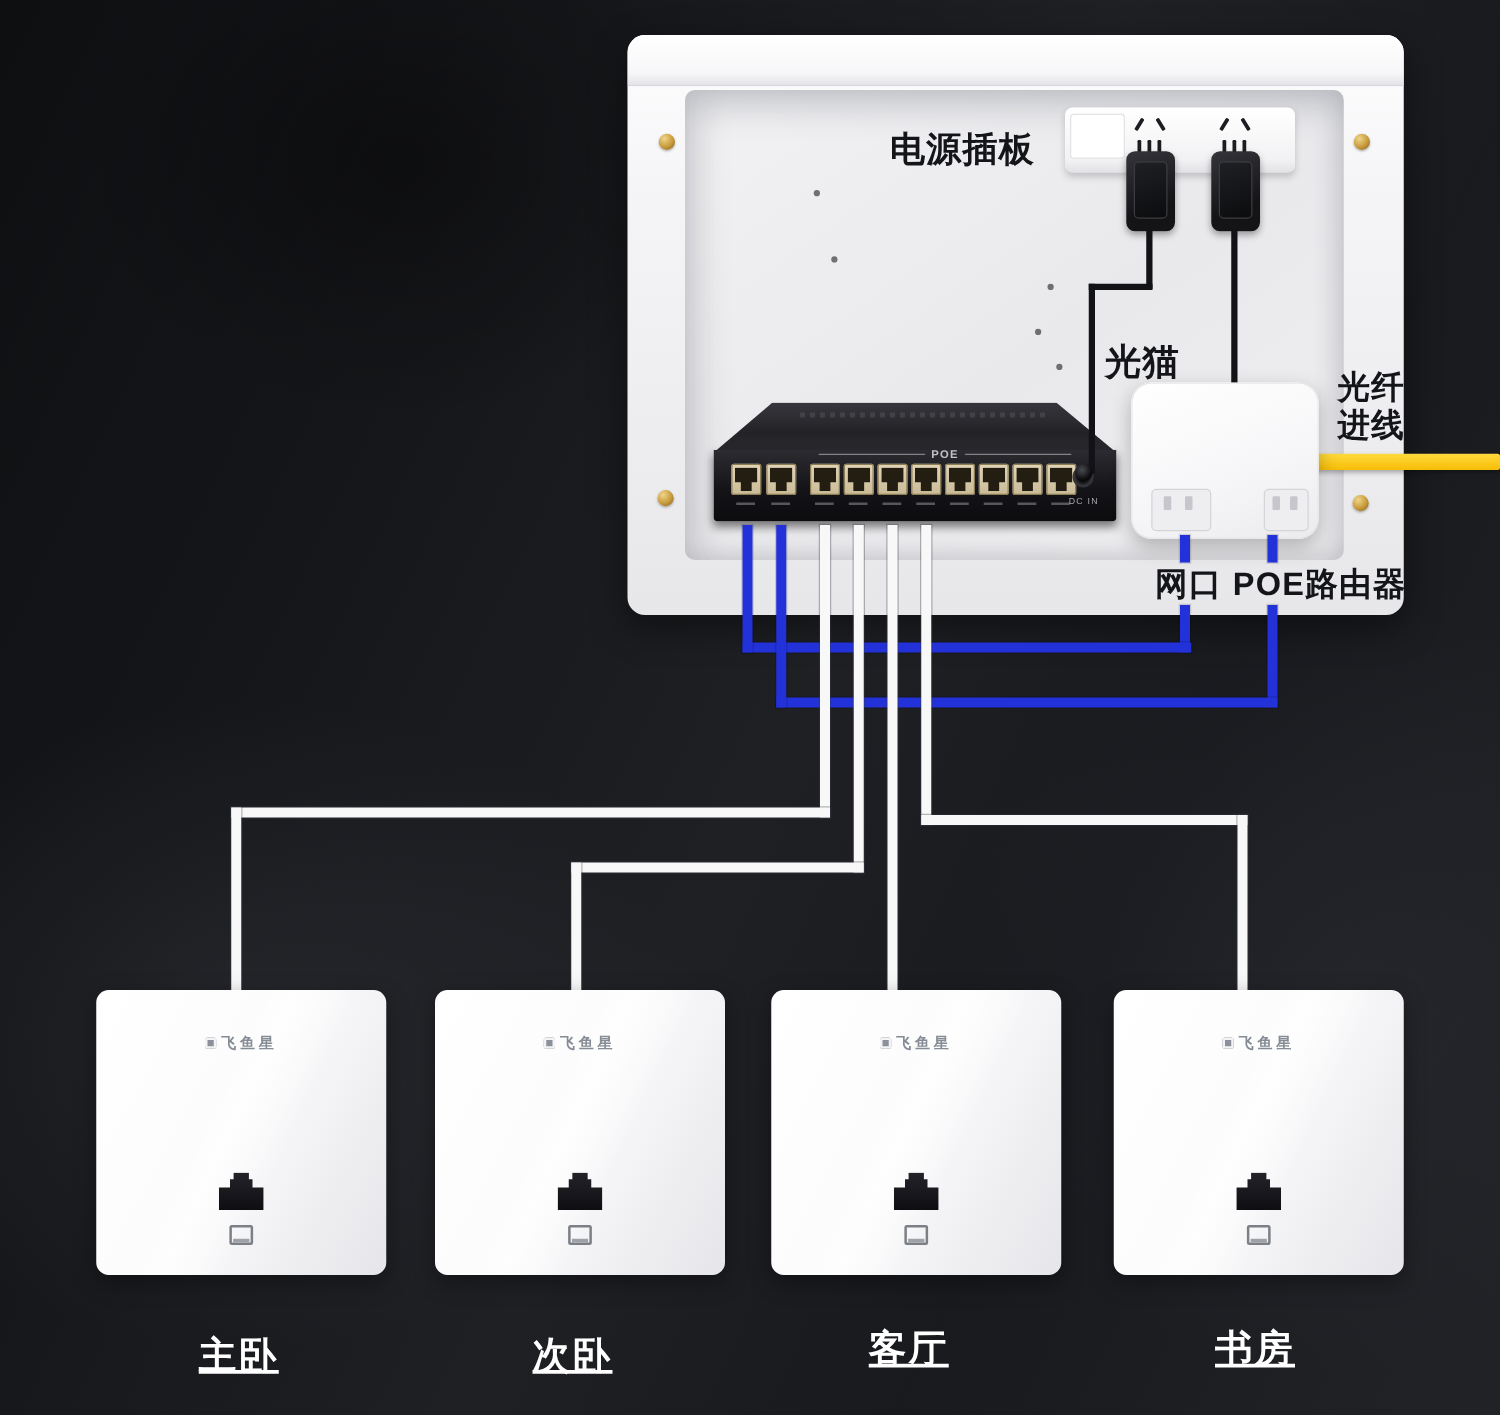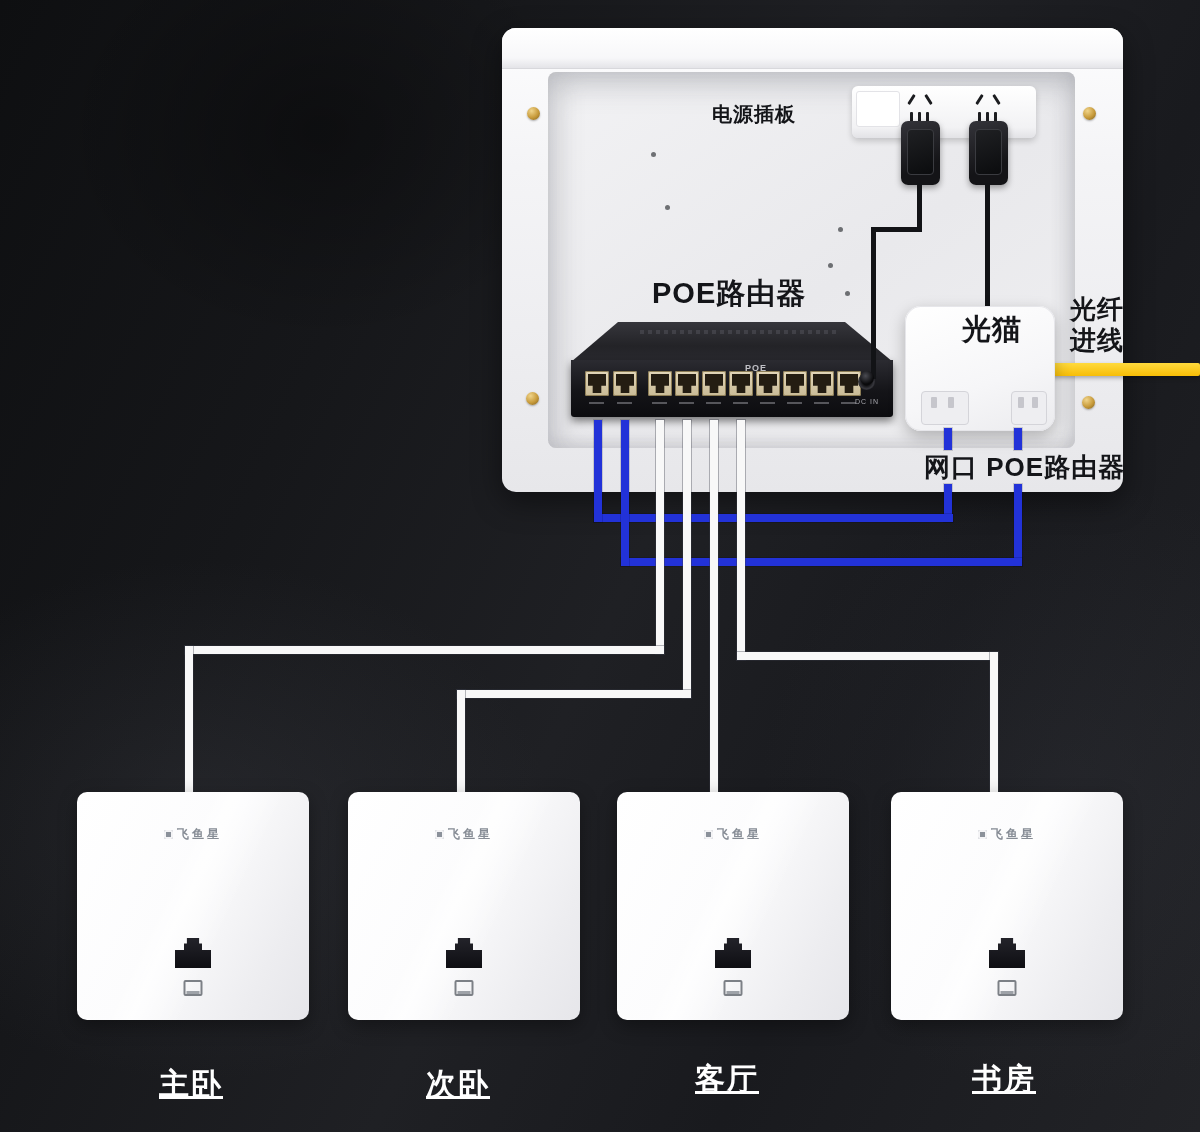--- a/index.html
+++ b/index.html
@@ -26,23 +26,23 @@
     background:linear-gradient(145deg,#f2f2f4 0%,#e9e9ec 55%,#efeff1 100%);
     box-shadow:inset 0 18px 24px rgba(80,82,92,.18),inset 18px 0 22px rgba(80,82,92,.10),
                inset -10px 0 16px rgba(80,82,92,.09),inset 0 -8px 12px rgba(110,112,122,.08);}
   .screw{position:absolute;width:13px;height:13px;border-radius:50%;
     background:radial-gradient(circle at 35% 30%,#f0d48a,#c79a3a 55%,#7c5d1d 100%);
     box-shadow:0 1px 2px rgba(0,0,0,.3);}
   .hole-dot{position:absolute;width:5px;height:5px;border-radius:50%;background:#43454a;opacity:.75;}
 
   
   .cn-label{position:absolute;color:#141519;font-weight:700;letter-spacing:1px;white-space:nowrap;}
-  .lbl-power{left:712px;top:101px;font-size:20px;text-align:center;}
+  .lbl-power{left:712px;top:101px;font-size:28px;text-align:center;}
   .lbl-router{left:652px;top:274px;font-size:29px;}
-  .lbl-modem{left:962px;top:270px;font-size:29px;margin-top:40px;}
+  .lbl-modem{left:884px;top:270px;font-size:29px;}
   .lbl-fiber{left:1062px;top:294px;font-size:26px;line-height:31px;width:70px;text-align:center;}
   .lbl-ports{left:924px;top:450px;font-size:26px;}
 
   
   .strip{position:absolute;left:852px;top:86px;width:184px;height:52px;border-radius:6px;
     background:linear-gradient(180deg,#ffffff,#f2f2f4 80%,#e2e2e6);box-shadow:0 3px 6px rgba(0,0,0,.18);}
   .strip-sticker{position:absolute;left:4px;top:5px;width:42px;height:34px;border-radius:3px;
     background:#ffffff;border:1px solid #e3e3e7;}
   .outlet{position:absolute;top:5px;width:44px;height:42px;}
   .slot{position:absolute;background:#1c1d20;border-radius:1px;}
@@ -66,21 +66,21 @@
 
   
   .router-top{position:absolute;left:571px;top:322px;width:322px;height:40px;
     clip-path:polygon(14.6% 0,85.1% 0,100% 100%,0 100%);
     background:linear-gradient(180deg,#36363c,#232327 60%,#2a2a2f);}
   .router-vents{position:absolute;left:640px;top:330px;width:200px;height:4px;opacity:.5;
     background:repeating-linear-gradient(90deg,#54545c 0 4px,transparent 4px 8px);}
   .router-front{position:absolute;left:571px;top:360px;width:322px;height:57px;border-radius:0 0 3px 3px;
     background:linear-gradient(180deg,#2b2b31 0%,#141418 55%,#0c0c0f 100%);
     box-shadow:0 4px 8px rgba(0,0,0,.5);}
-  .poe-bracket{position:absolute;left:655px;top:358px;width:202px;display:flex;align-items:center;gap:5px;flex-direction:column;}
+  .poe-bracket{position:absolute;left:655px;top:358px;width:202px;display:flex;align-items:center;gap:5px;}
   .poe-bracket .bline{flex:1;height:1px;background:#9a9aa1;opacity:.8;}
   .poe-bracket .btxt{font-size:9px;color:#c0c0c6;font-weight:700;letter-spacing:1px;}
   .port{position:absolute;top:371px;width:24px;height:25px;border-radius:2px;
     background:linear-gradient(180deg,#e2d6b8,#c9bb97);box-shadow:inset 0 0 0 1px #8d7d55;}
   .port-inner{position:absolute;left:3px;top:3px;width:18px;height:19px;background:#241d12;
     clip-path:polygon(0 0,100% 0,100% 62%,74% 62%,74% 100%,26% 100%,26% 62%,0 62%);}
   .port-tag{position:absolute;top:402px;width:15px;height:2px;background:#8f8f96;opacity:.55;}
   .dc-jack{position:absolute;left:858px;top:373px;width:17px;height:17px;border-radius:50%;
     background:radial-gradient(circle,#0a0a0c 30%,#36363c 60%,#101013 100%);}
   .dc-txt{position:absolute;left:855px;top:398px;font-size:7px;color:#a7a7ad;letter-spacing:1px;}
@@ -236,21 +236,20 @@
   <div class="seg cable-blue" style="left: 944px; top: 428px; width: 8px; height: 22px; background: rgb(34, 50, 216);"></div>
   <div class="seg cable-blue" style="left: 944px; top: 484px; width: 8px; height: 38px; background: rgb(34, 50, 216);"></div>
   <div class="seg cable-blue" style="left: 594px; top: 514px; width: 359px; height: 8px; background: rgb(34, 50, 216);"></div>
   <div class="seg cable-blue" style="left: 594px; top: 420px; width: 8px; height: 102px; background: rgb(34, 50, 216);"></div>
   <div class="seg cable-blue" style="left: 1014px; top: 428px; width: 8px; height: 22px; background: rgb(34, 50, 216);"></div>
   <div class="seg cable-blue" style="left: 1014px; top: 484px; width: 8px; height: 82px; background: rgb(34, 50, 216);"></div>
   <div class="seg cable-blue" style="left: 621px; top: 558px; width: 401px; height: 8px; background: rgb(34, 50, 216);"></div>
   <div class="seg cable-blue" style="left: 621px; top: 420px; width: 8px; height: 146px; background: rgb(34, 50, 216);"></div>
 
   <div class="cn-label lbl-power">电源插板</div>
-  <div class="cn-label lbl-router">POE路由器</div>
   <div class="cn-label lbl-modem">光猫</div>
   <div class="cn-label lbl-fiber">
     <span style="display:block">光纤</span>
     <span style="display:block">进线</span>
   </div>
   <div class="cn-label lbl-ports">网口 POE路由器</div>
 
   <div class="seg cable-white" style="left: 656px; top: 420px; width: 8px; height: 234px; background: rgb(248, 248, 248);"></div>
   <div class="seg cable-white" style="left: 185px; top: 646px; width: 479px; height: 8px; background: rgb(248, 248, 248);"></div>
   <div class="seg cable-white" style="left: 185px; top: 646px; width: 8px; height: 148px; background: rgb(248, 248, 248);"></div>

